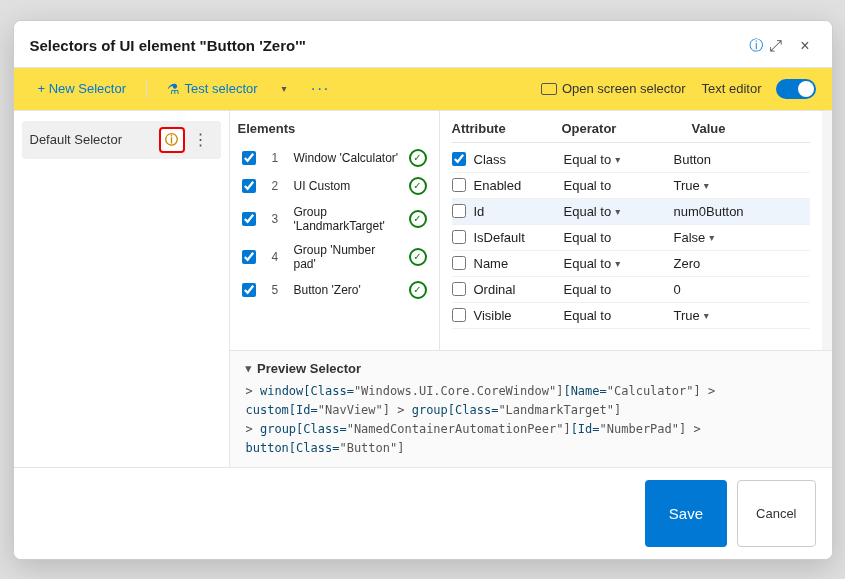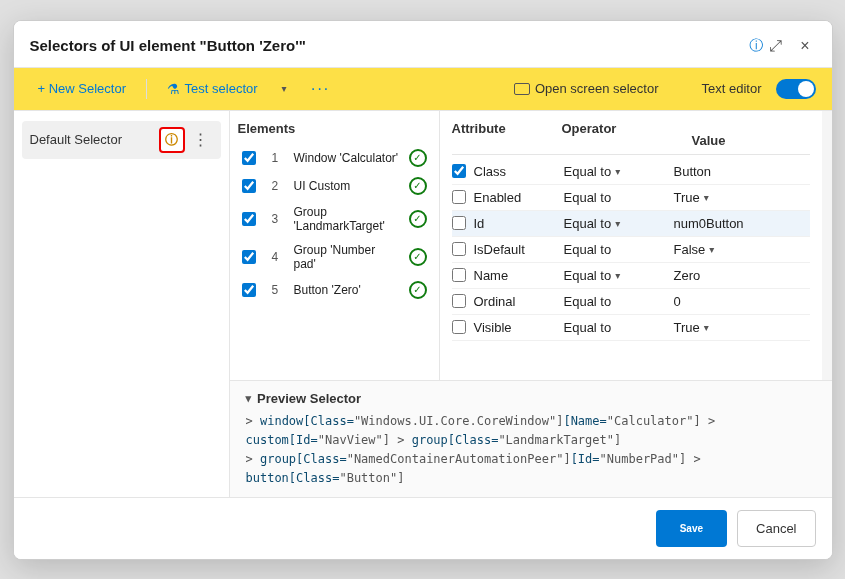--- a/index.html
+++ b/index.html
@@ -93,21 +93,20 @@
       color: #333;
       font-size: 13px;
       padding: 4px 8px;
       border-radius: 4px;
       text-align: right;
     }
     .text-editor-label {
       font-size: 13px;
       color: #333;
       margin-right: 6px;
-      margin-left: 27px;
     }
     .toggle {
       position: relative;
       display: inline-block;
       width: 40px;
       height: 20px;
     }
     .toggle-slider {
       position: absolute;
       cursor: pointer;
@@ -249,21 +248,21 @@
       border-bottom: 1px solid #e5e5e5;
       margin-bottom: 4px;
     }
     .attrs-col-label {
       font-size: 13px;
       font-weight: 600;
       color: #333;
     }
     .attrs-col-attribute { width: 110px; }
     .attrs-col-operator { width: 130px; }
-    .attrs-col-value { flex: 1; margin-top: 12px; }
+    .attrs-col-value { flex: 1; }
     .attr-row {
       display: flex;
       align-items: center;
       padding: 5px 0;
       border-bottom: 1px solid #f0f0f0;
     }
     .attr-row.highlighted { background: #edf4fb; }
     .attr-checkbox {
       width: 14px;
       height: 14px;
@@ -331,24 +330,24 @@
       gap: 10px;
       padding: 12px 16px;
       border-top: 1px solid #e5e5e5;
       background: #fff;
     }
     .btn-save {
       background: #0078d4;
       color: #fff;
       border: none;
       border-radius: 4px;
-      padding: 13px 24px;
-      font-size: 10px;
-      cursor: pointer;
-      font-weight: 700;
+      padding: 25px 24px;
+      font-size: 15px;
+      cursor: pointer;
+      font-weight: 400;
     }
     .btn-cancel {
       background: #fff;
       color: #333;
       border: 1px solid #ccc;
       border-radius: 4px;
       padding: 7px 18px;
       font-size: 13px;
       cursor: pointer;
     }

